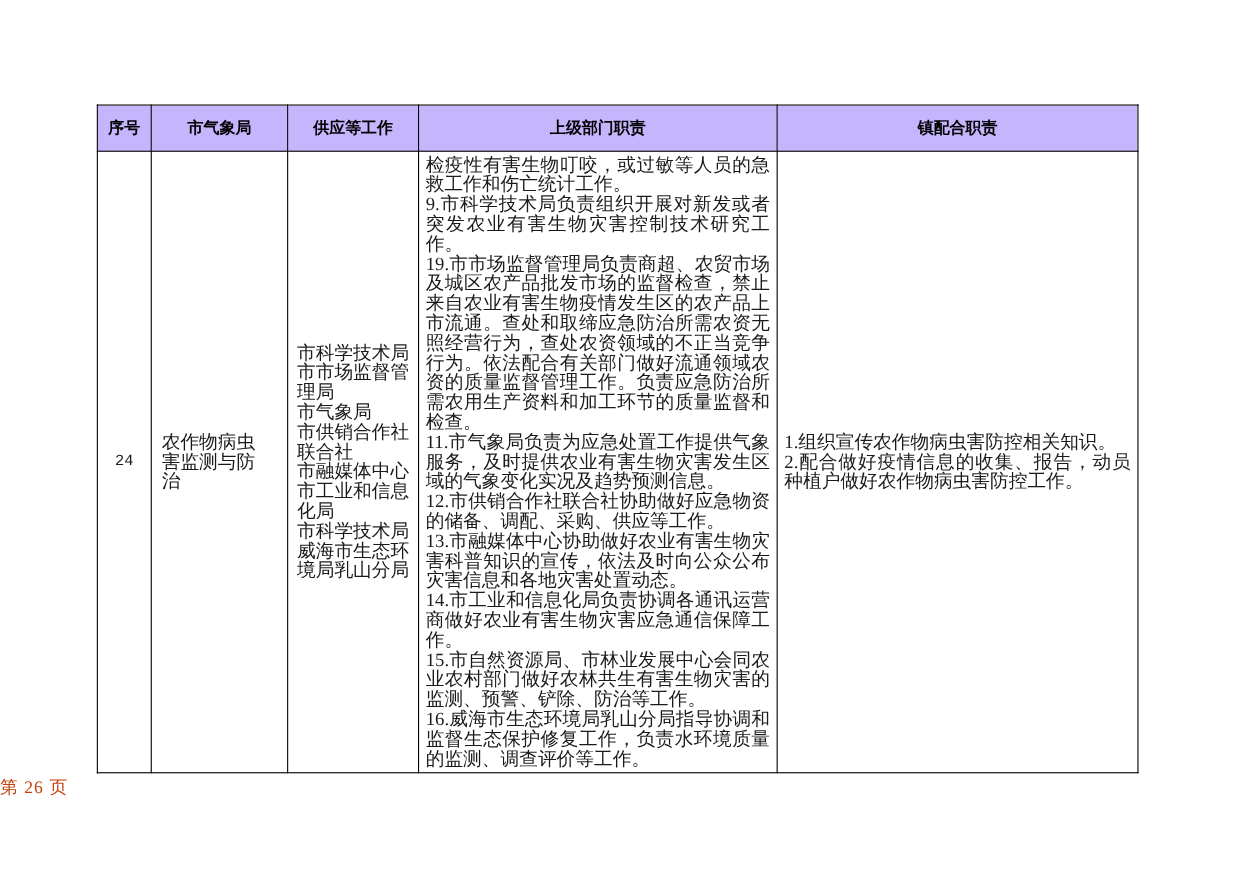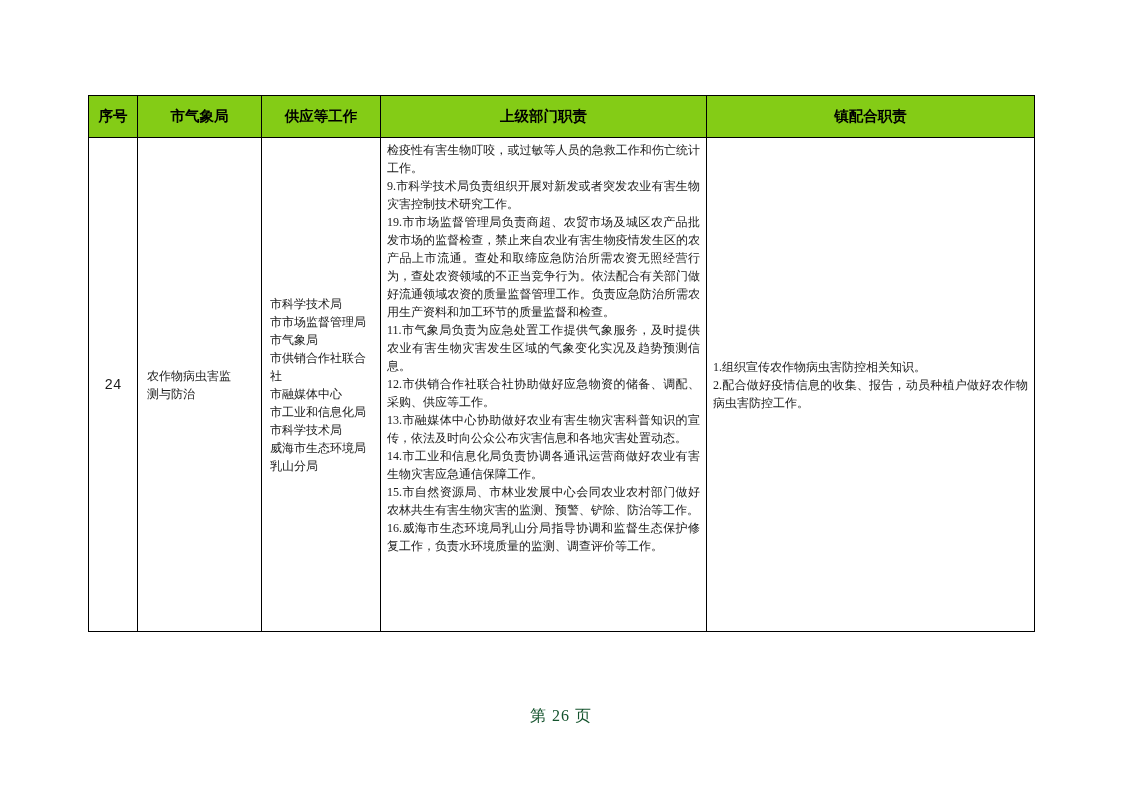--- a/index.html
+++ b/index.html
@@ -31,27 +31,27 @@
   }
   .doc-table th {
     height: 42px;
     font-family: "Liberation Sans", sans-serif;
     font-weight: bold;
     font-size: 14.5px;
     color: #000000;
     text-align: center;
     vertical-align: middle;
     padding: 2px 4px;
-    background: #84cc16;
+    background: #c4b5fd;
   }
   .doc-table tbody tr {
     height: 494px;
   }
   .doc-table td {
-    font-size: 12px;
+    font-size: 17px;
     line-height: 18px;
     vertical-align: middle;
     padding: 3px 6px;
   }
   td.cell-number {
     text-align: center;
     font-family: Liberation Mono, monospace;
     font-size: 14px;
   }
   td.cell-item-name {
@@ -72,23 +72,22 @@
   }
   .duty-para {
     text-align: justify;
     text-justify: inter-ideograph;
   }
   .page-footer {
     position: absolute;
     top: 706px;
     left: 0;
     width: 100%;
-    text-align: center;
     font-size: 16px;
-    color: #14532d;
+    color: #c2410c;
     font-family: "Liberation Serif", serif;
     letter-spacing: 1px;
   }
 </style>
 </head>
 <body>
 
 <div class="page">
 
   <table class="doc-table">

